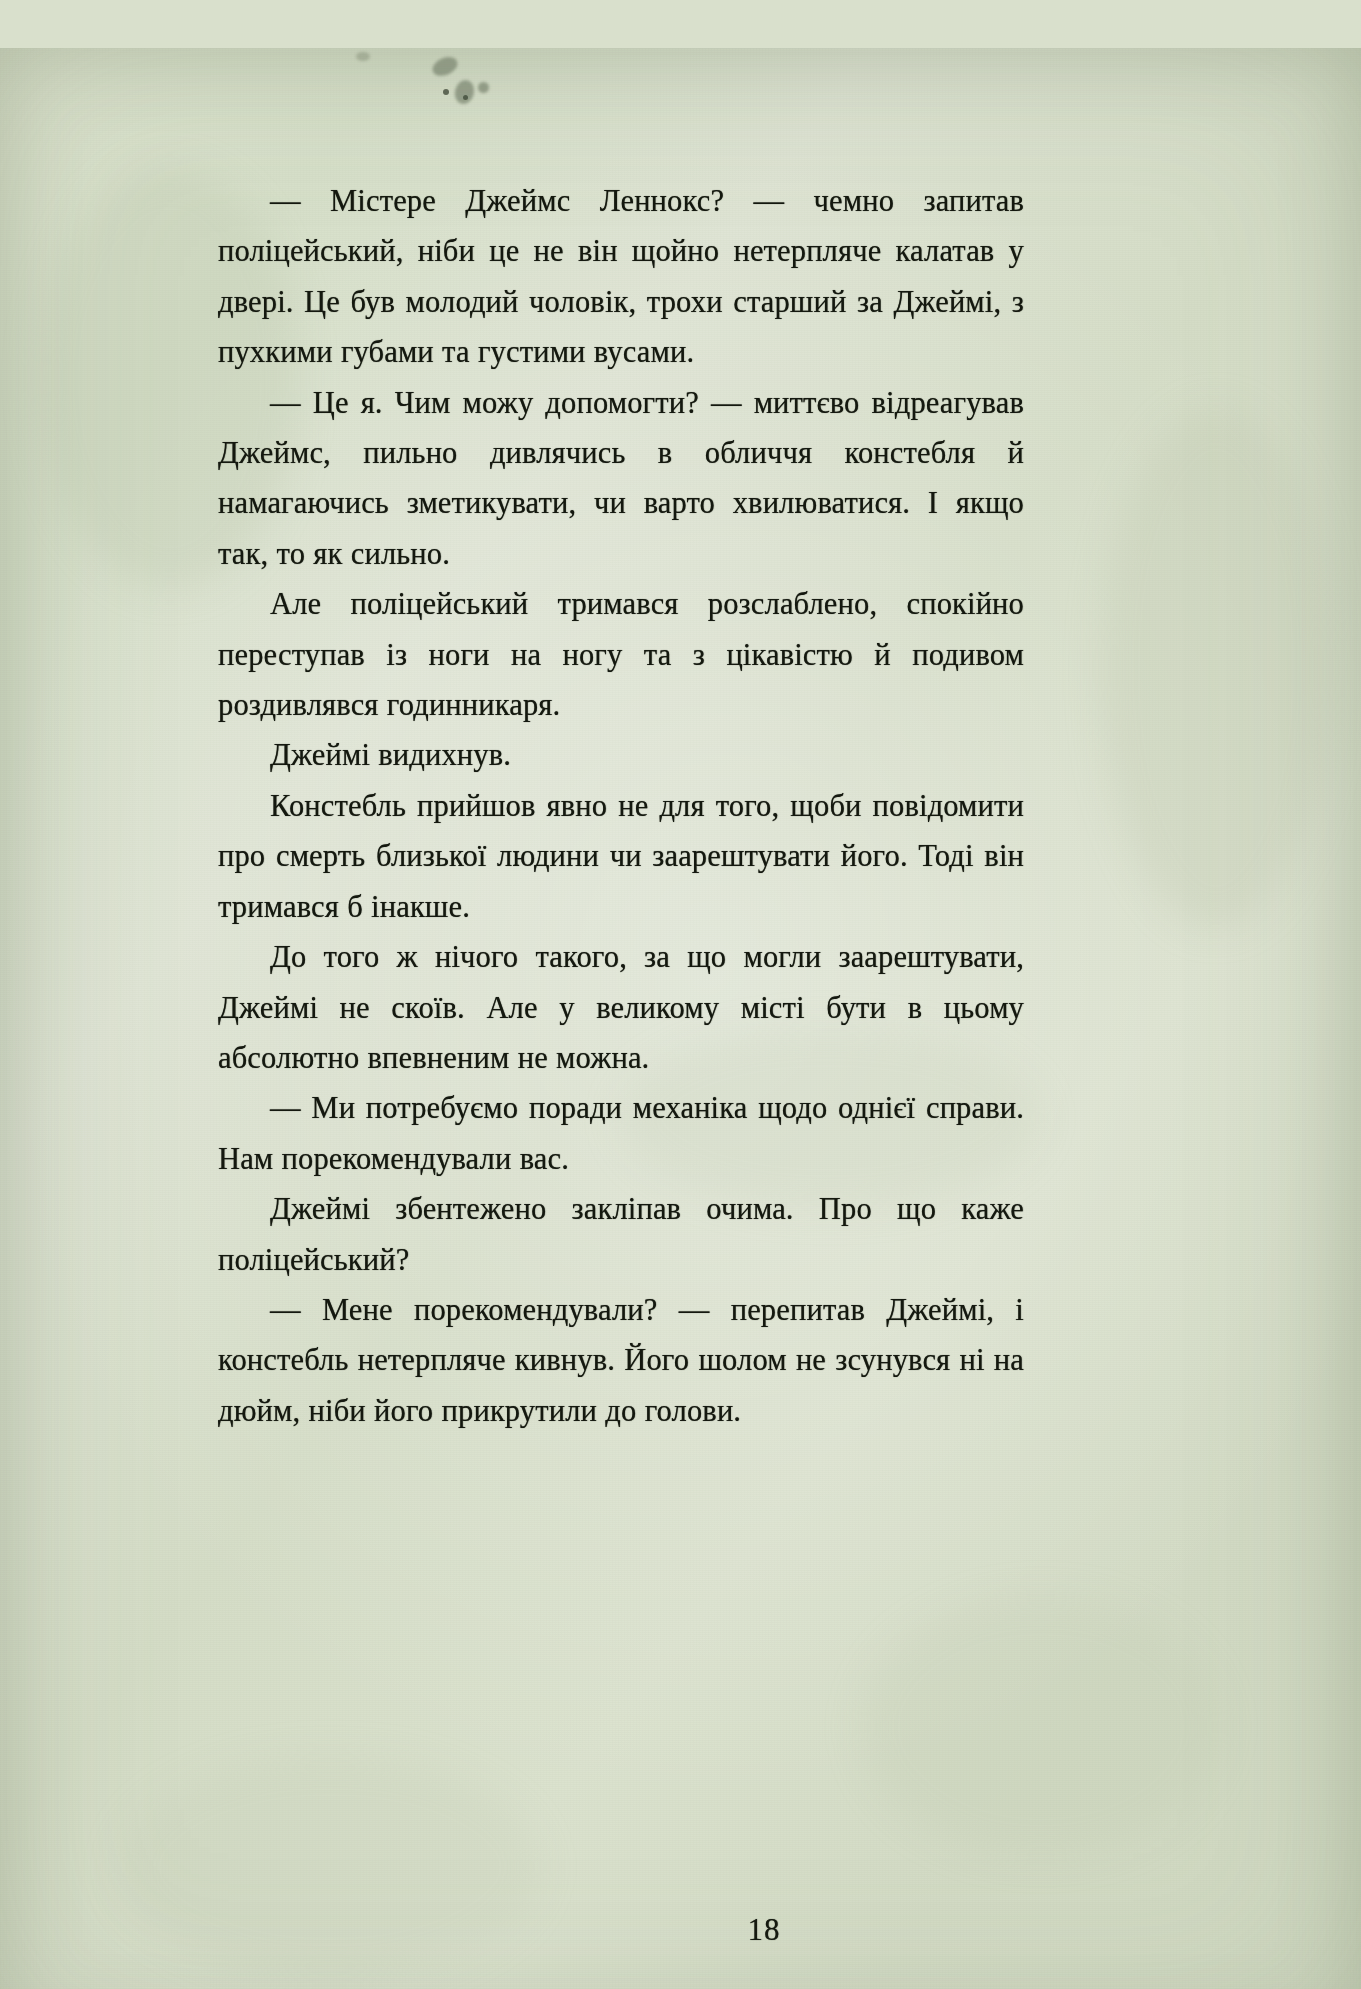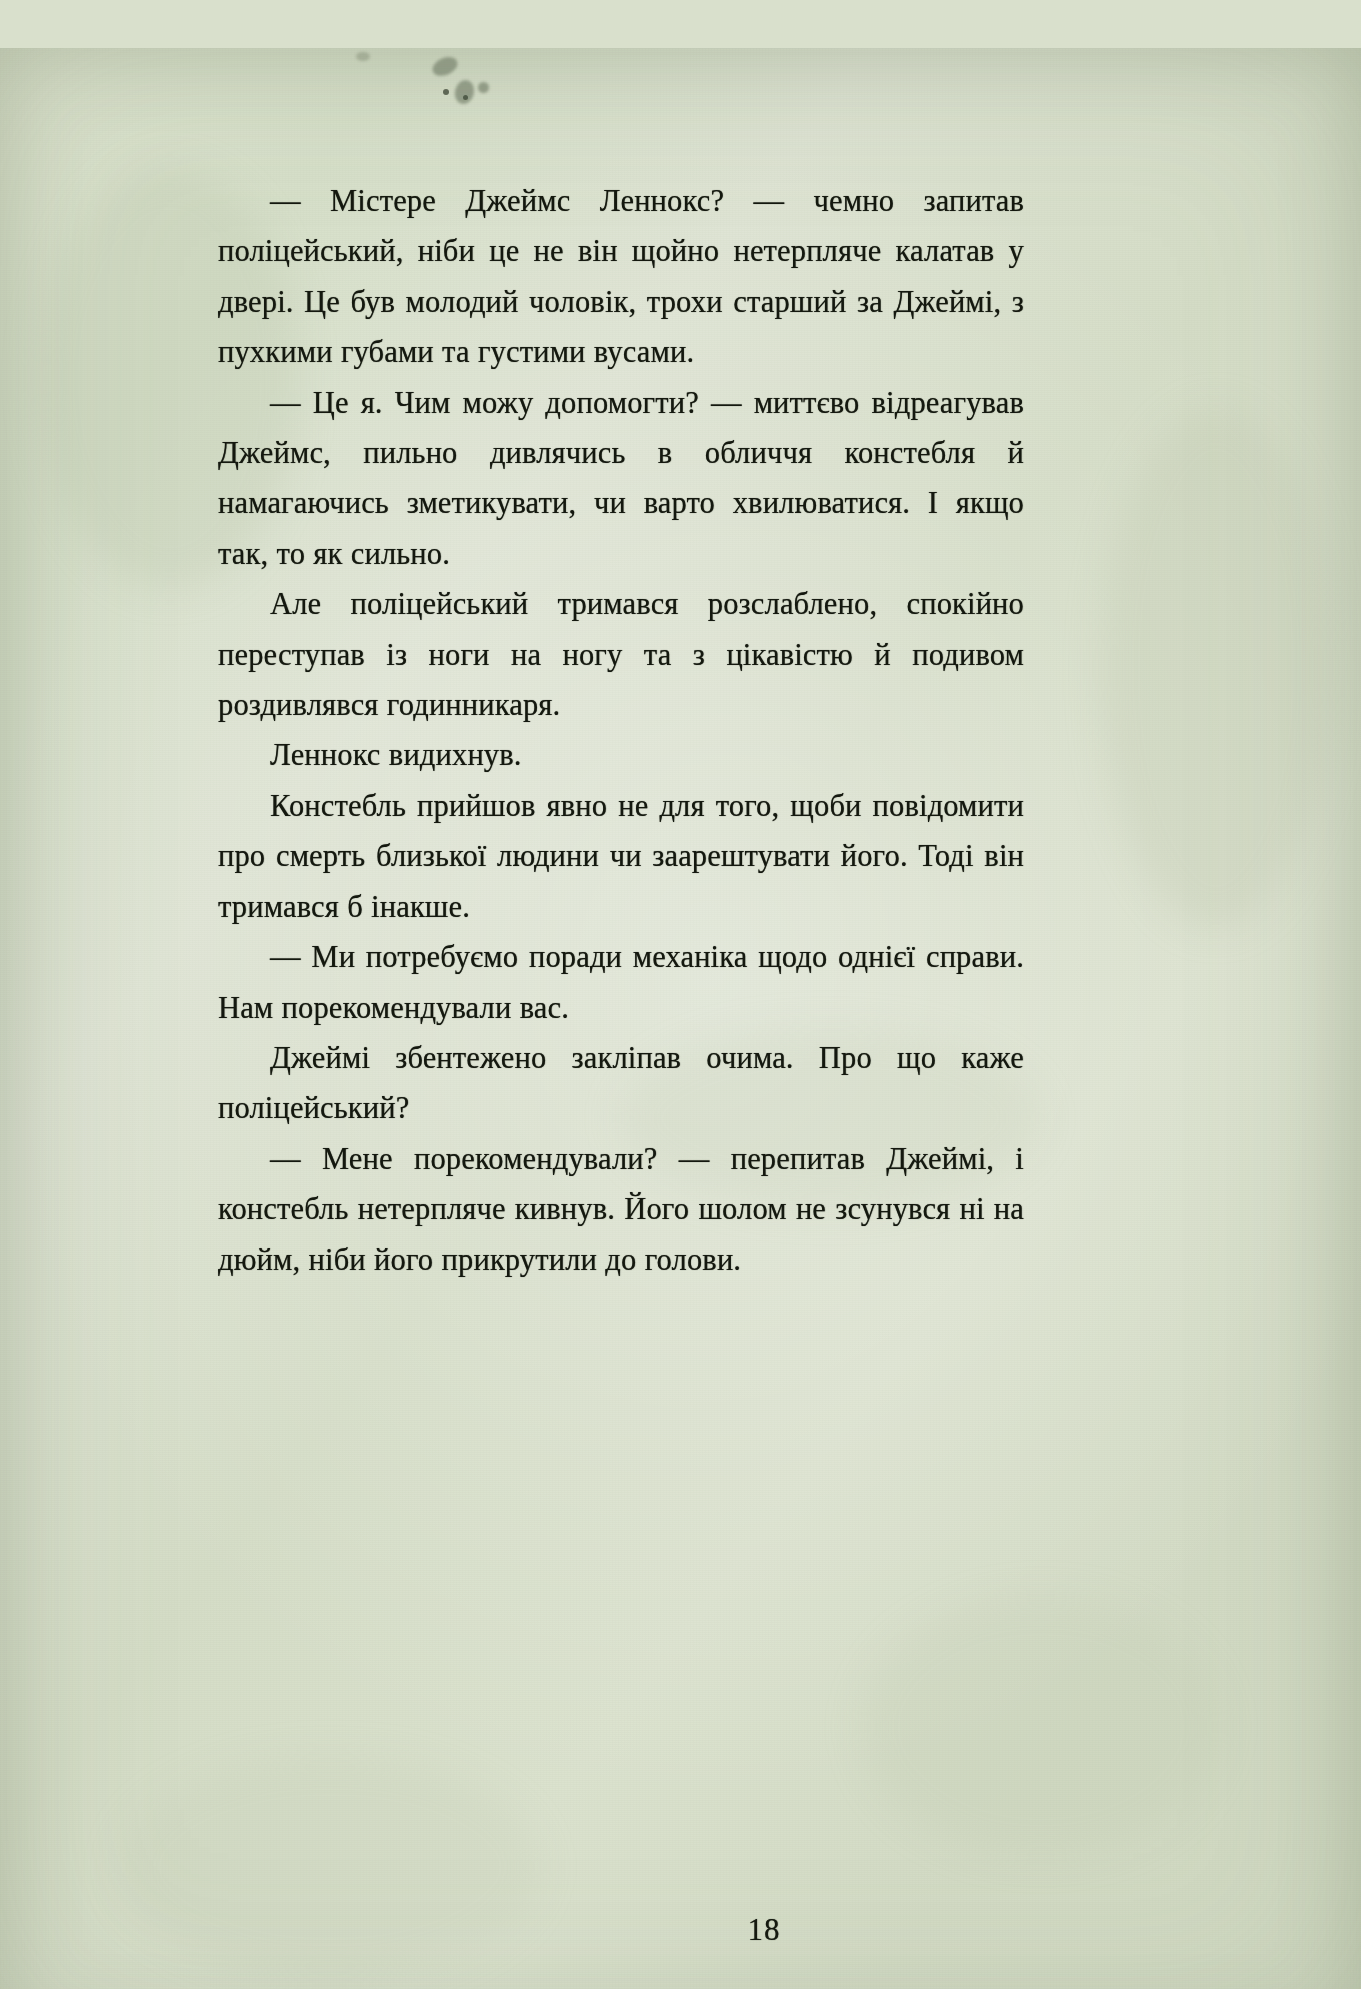--- a/index.html
+++ b/index.html
@@ -159,22 +159,23 @@
   <div class="speck sp2"></div>
   <div class="speck sp3"></div>
   <div class="speck sp4"></div>
   <div class="speck sp5"></div>
   <div class="speck sp6"></div>
 
   <div class="textblock">
     <p>— Містере Джеймс Леннокс? — чемно запитав поліцейський, ніби це не він щойно нетерпляче калатав у двері. Це був молодий чоловік, трохи старший за Джеймі, з пухкими губами та густими вусами.</p>
     <p>— Це я. Чим можу допомогти? — миттєво відреагував Джеймс, пильно дивлячись в обличчя констебля й намагаючись зметикувати, чи варто хвилюватися. І якщо так, то як сильно.</p>
     <p>Але поліцейський тримався розслаблено, спокійно переступав із ноги на ногу та з цікавістю й подивом роздивлявся годинникаря.</p>
-    <p>Леннокс видихнув.</p>
+    <p>Джеймі видихнув.</p>
     <p>Констебль прийшов явно не для того, щоби повідомити про смерть близької людини чи заарештувати його. Тоді він тримався б інакше.</p>
+    <p>До того ж нічого такого, за що могли заарештувати, Джеймі не скоїв. Але у великому місті бути в цьому абсолютно впевненим не можна.</p>
     <p>— Ми потребуємо поради механіка щодо однієї справи. Нам порекомендували вас.</p>
     <p>Джеймі збентежено закліпав очима. Про що каже поліцейський?</p>
     <p>— Мене порекомендували? — перепитав Джеймі, і констебль нетерпляче кивнув. Його шолом не зсунувся ні на дюйм, ніби його прикрутили до голови.</p>
   </div>
 
   <div class="folio">
     <span>18</span>
   </div>
 
   <div class="vignette"></div>

